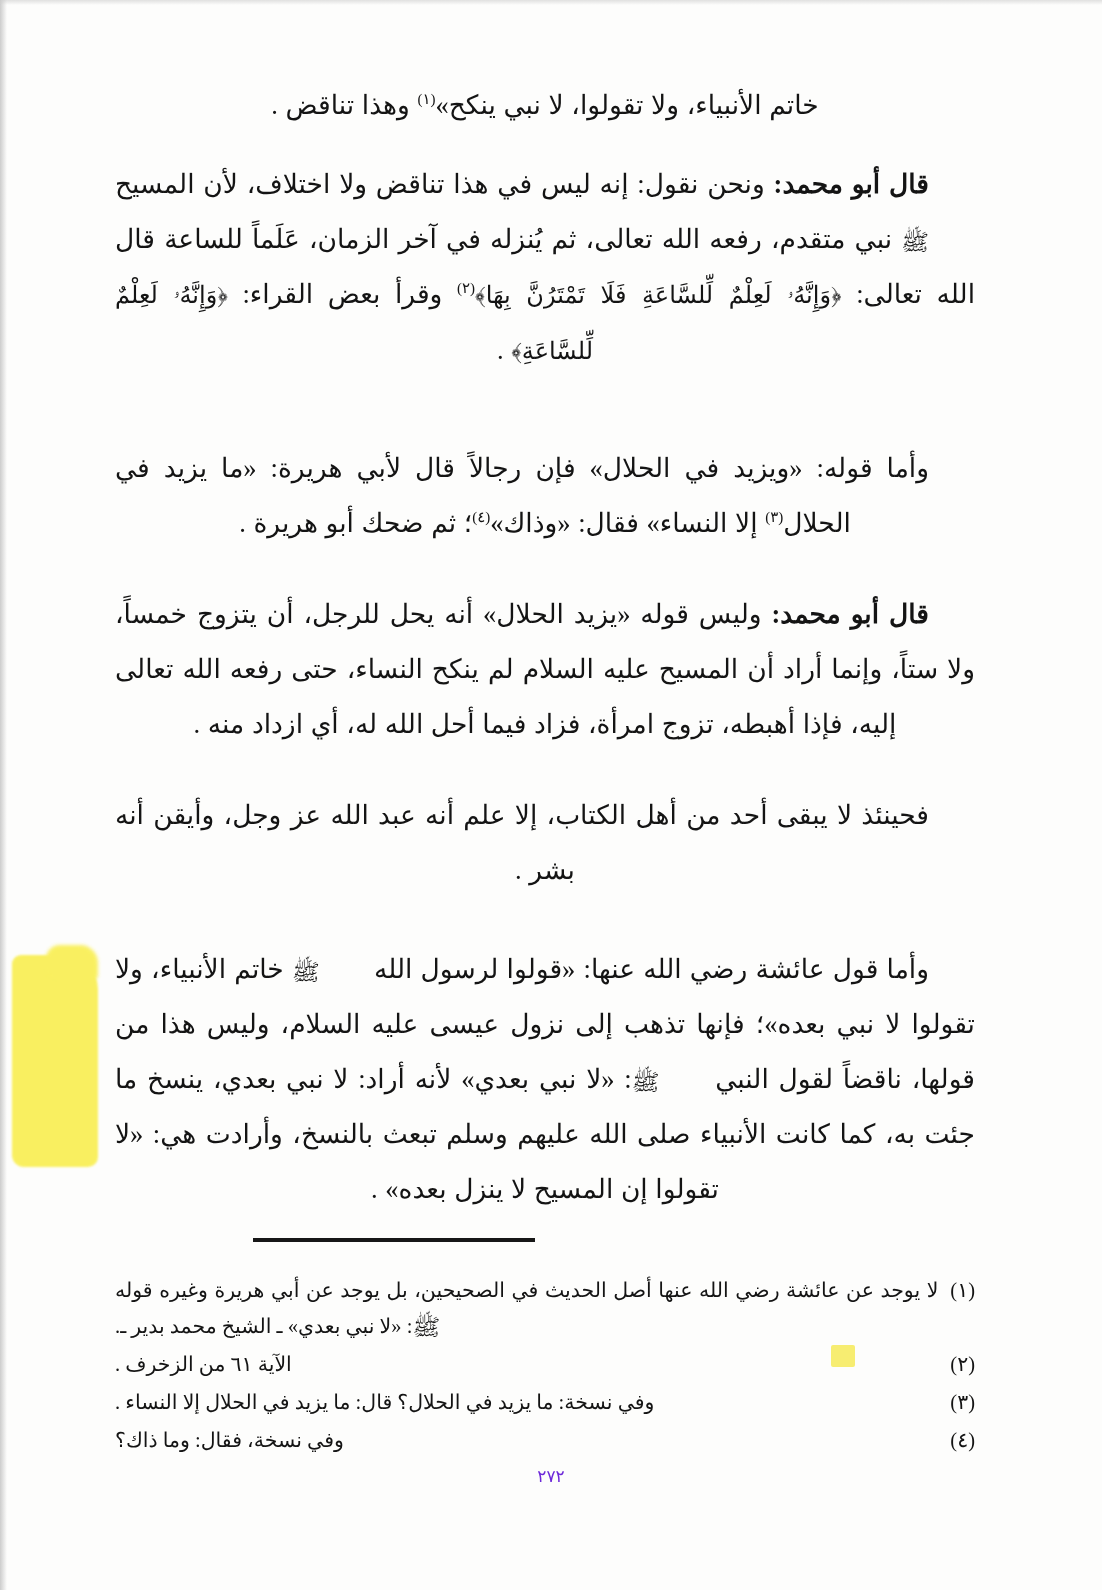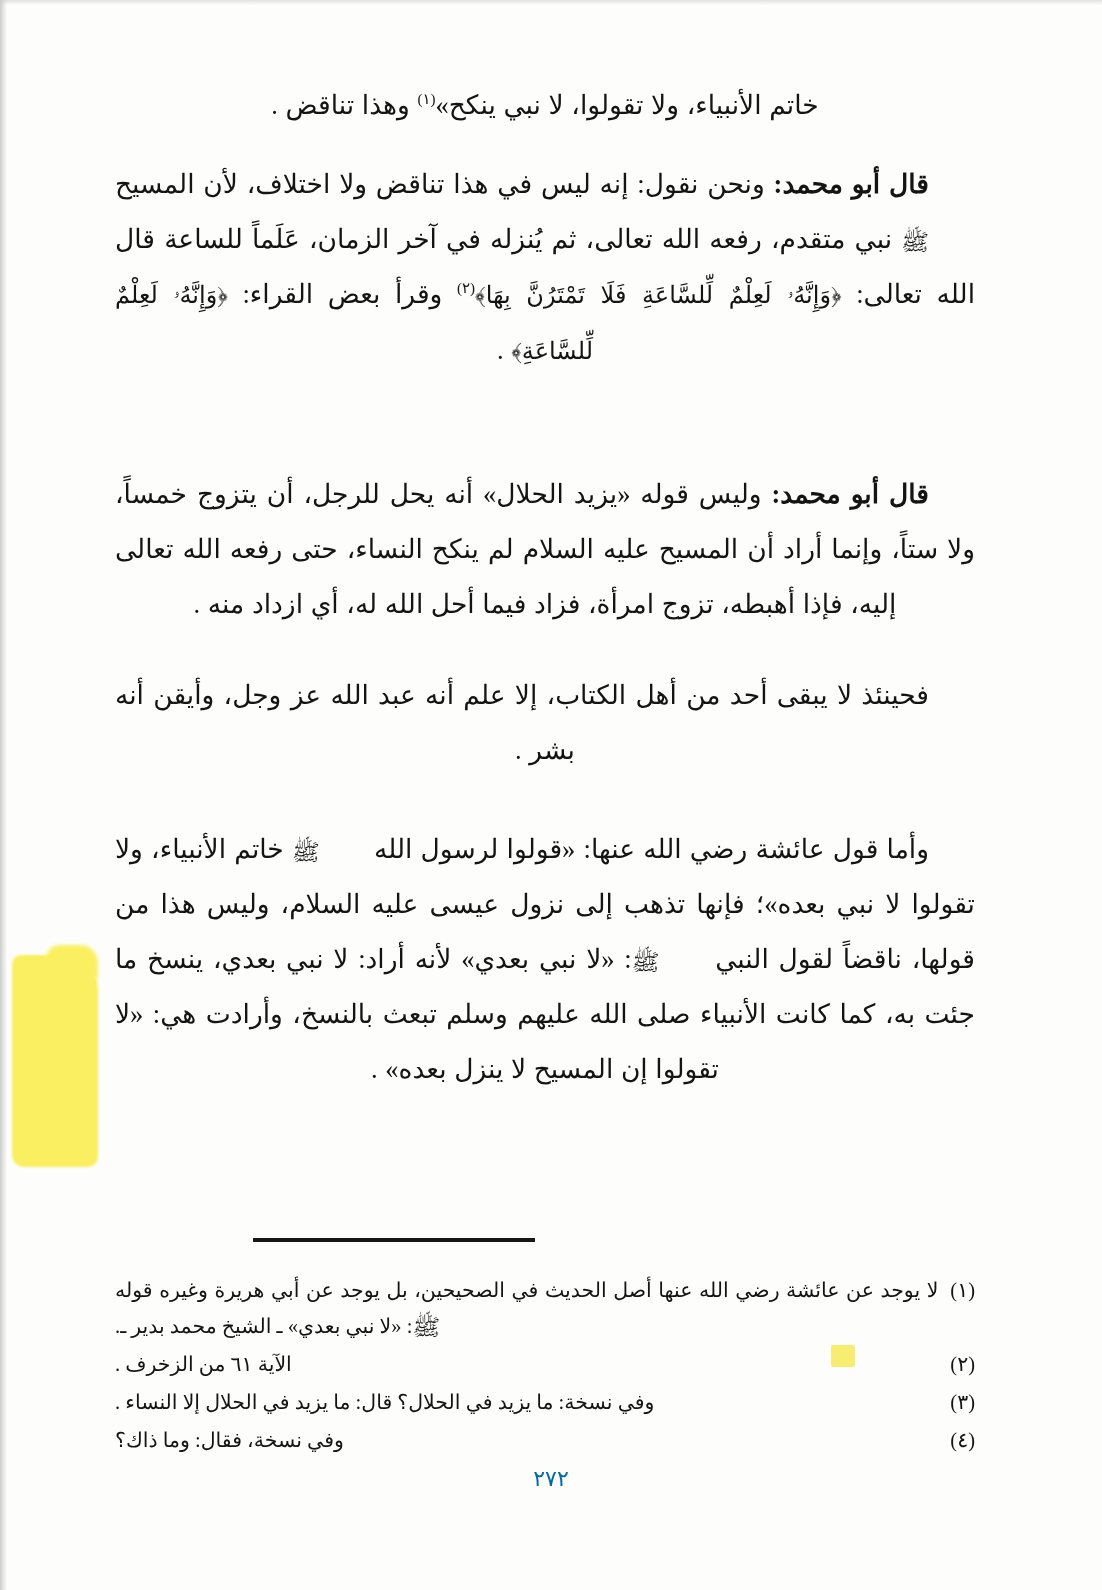--- a/index.html
+++ b/index.html
@@ -162,23 +162,23 @@
   .fn.right-align .fn-text {
     text-align: center;
   }
 
   .page-number {
     position: absolute;
     top: 1466px;
     left: 0;
     width: 1102px;
     text-align: center;
-    font-size: 22px;
+    font-size: 17px;
     letter-spacing: 2px;
-    color: #0369a1;
+    color: #6d28d9;
   }
 </style>
 </head>
 <body>
 
 <div class="page">
 
   <div class="scan-edge-left"></div>
   <div class="scan-edge-top"></div>
 
@@ -191,20 +191,21 @@
 
     <div class="gap-sm"></div>
 
     <p class="para indent"><span class="bold">قال أبو محمد:</span><span> ونحن نقول: إنه ليس في هذا تناقض ولا اختلاف، لأن المسيح </span><span class="sallam">ﷺ</span><span> نبي متقدم، رفعه الله تعالى، ثم يُنزله في آخر الزمان، عَلَماً للساعة قال الله تعالى: </span><span class="ayah">﴿وَإِنَّهُۥ لَعِلْمٌ لِّلسَّاعَةِ فَلَا تَمْتَرُنَّ بِهَا﴾</span><span class="sup">(٢)</span><span> وقرأ بعض القراء: </span><span class="ayah">﴿وَإِنَّهُۥ لَعِلْمٌ لِّلسَّاعَةِ﴾</span><span> .</span></p>
 
     <div class="gap-md"></div>
 
 
     <div class="gap-md"></div>
 
+    <p class="para indent"><span>وأما قوله: «ويزيد في الحلال» فإن رجالاً قال لأبي هريرة: «ما يزيد في الحلال</span><span class="sup">(٣)</span><span> إلا النساء» فقال: «وذاك»</span><span class="sup">(٤)</span><span>؛ ثم ضحك أبو هريرة .</span></p>
 
     <div class="gap-md"></div>
 
     <p class="para indent"><span class="bold">قال أبو محمد:</span><span> وليس قوله «يزيد الحلال» أنه يحل للرجل، أن يتزوج خمساً، ولا ستاً، وإنما أراد أن المسيح عليه السلام لم ينكح النساء، حتى رفعه الله تعالى إليه، فإذا أهبطه، تزوج امرأة، فزاد فيما أحل الله له، أي ازداد منه .</span></p>
 
     <div class="gap-md"></div>
 
     <p class="para indent">فحينئذ لا يبقى أحد من أهل الكتاب، إلا علم أنه عبد الله عز وجل، وأيقن أنه بشر .</p>
 
     <div class="gap-lg"></div>

